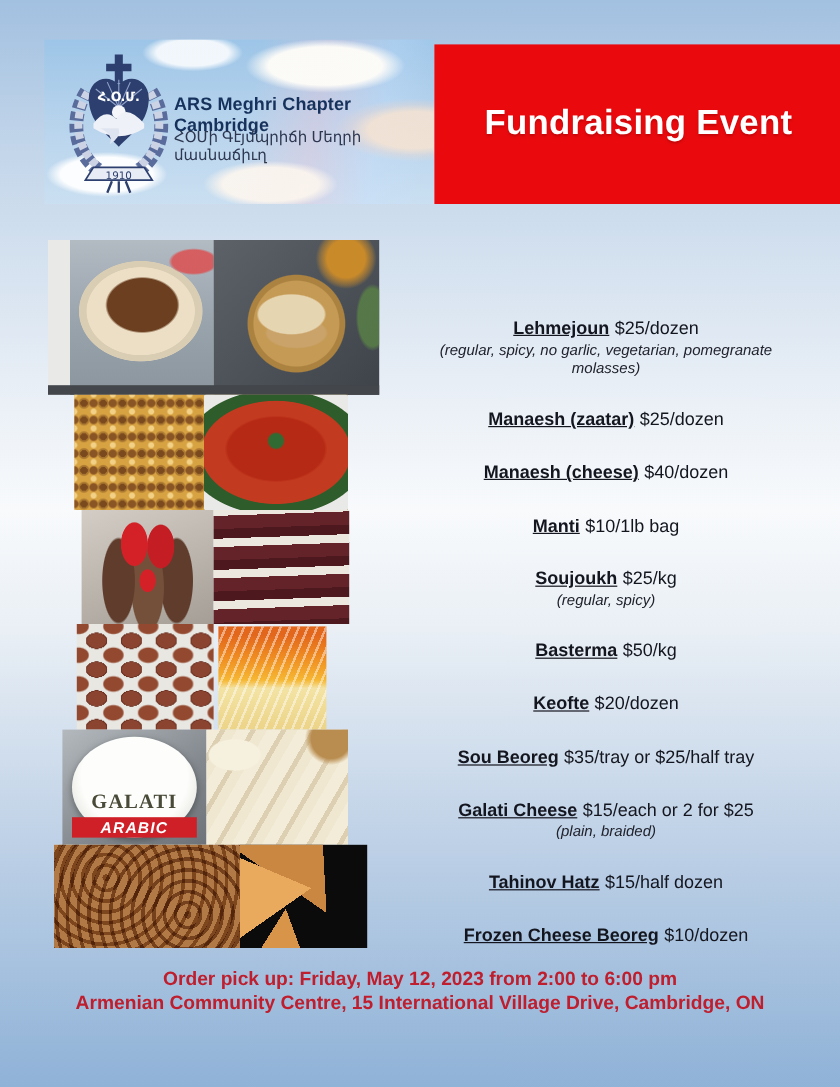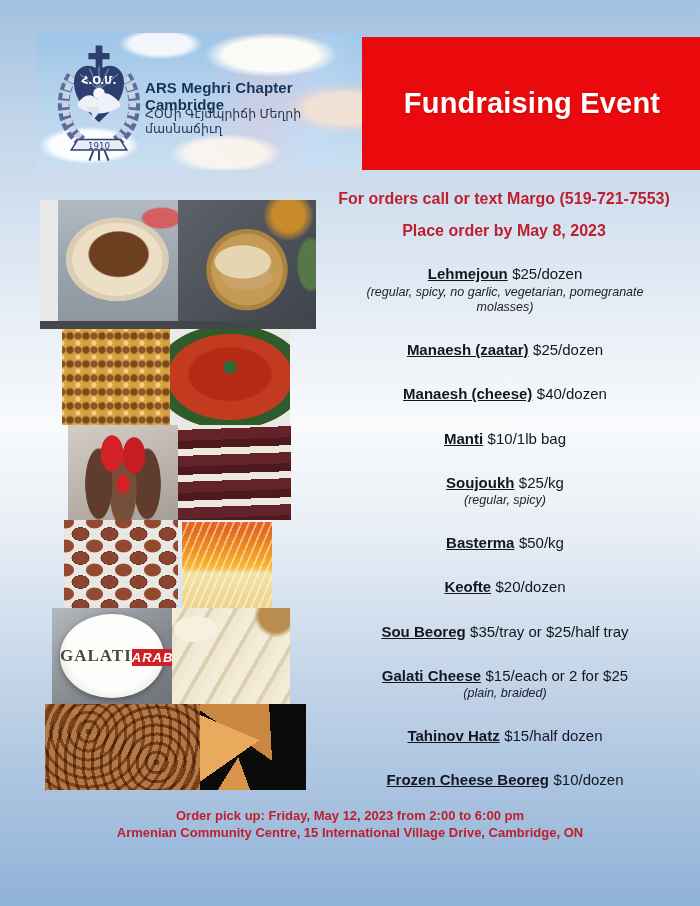--- a/index.html
+++ b/index.html
@@ -58,21 +58,21 @@
     text-align:center; color:#14161f;
   }
   .menu-item{ line-height:1.22; }
   .item-name{ font-weight:bold; font-size:15px;text-decoration:underline; }
   .item-price{ font-size:15px; }
   .item-note{ font-style:italic; font-size:12.5px; color:#20222c; line-height:1.25; margin:1px auto 0; max-width:280px; }
 
   
   .footer{
     position:absolute; left:0; top:808px; width:700px; text-align:center;
-    color:#be1e2d; font-weight:bold; font-size:13px;
+    color:#be1e2d; font-weight:bold; font-size:16px;
   }
   .footer .address{ margin-top:2px; }
 
   
   .ph{ position:absolute; }
   .ph-lehmejoun{
     left:40px; top:200px; width:138px; height:129px;
     background:
       radial-gradient(ellipse 30px 16px at 88% 14%, rgba(220,80,80,.85) 0 60%, transparent 70%),
       radial-gradient(ellipse 50px 38px at 57% 42%, #6b3f20 0 58%, transparent 62%),
@@ -141,21 +141,21 @@
   }
   .ph-galati{
     left:52px; top:608px; width:120px; height:96px;
     background:linear-gradient(145deg,#b4b9be,#82888d 60%,#6d7378);
     display:flex; align-items:center; justify-content:center;
   }
   .galati-circle{
     width:104px; height:84px; border-radius:50%;
     background:radial-gradient(ellipse at 50% 40%, #fdfdfb 0 60%, #e7e7e2 80%, #d5d5cf 100%);
     box-shadow:0 2px 6px rgba(0,0,0,.35);
-    display:flex; flex-direction:row; align-items:center; justify-content:space-between;
+    display:flex; flex-direction:column; align-items:center; justify-content:flex-end;
   }
   .galati-name{
     font-family:"Liberation Serif","DejaVu Serif",serif;
     font-weight:bold; font-size:17px; color:#4a4a38; letter-spacing:1px;
   }
   .galati-band{
     margin-top:3px; width:100%; text-align:center;
     background:#cf2027; color:#fff; font-weight:bold; font-style:italic;
     font-size:13px; letter-spacing:1px; padding:1px 0;
   }
@@ -214,24 +214,20 @@
       <path d="M44 112 l-4 10 M56 112 l4 10 M50 112 v10" stroke="#2c3f6e" stroke-width="2" fill="none"></path>
     </svg>
     <div class="org-name">ARS Meghri Chapter Cambridge</div>
     <div class="org-name-hy">ՀՕՄի Գէյմպրիճի Մեղրի մասնաճիւղ</div>
   </div>
 
   <div class="red-banner">
     <span class="banner-title">Fundraising Event</span>
   </div>
 
-  <div class="order-info">
-    <div class="contact">For orders call or text Margo (519-721-7553)</div>
-    <div class="deadline">Place order by May 8, 2023</div>
-  </div>
 
   <div class="menu">
   <div class="menu-item">
     <div class="menu-line">
       <span class="item-name">Lehmejoun</span> 
       <span class="item-price">$25/dozen</span>
     </div>
     <div class="item-note">(regular, spicy, no garlic, vegetarian, pomegranate molasses)</div>
   </div>
 

